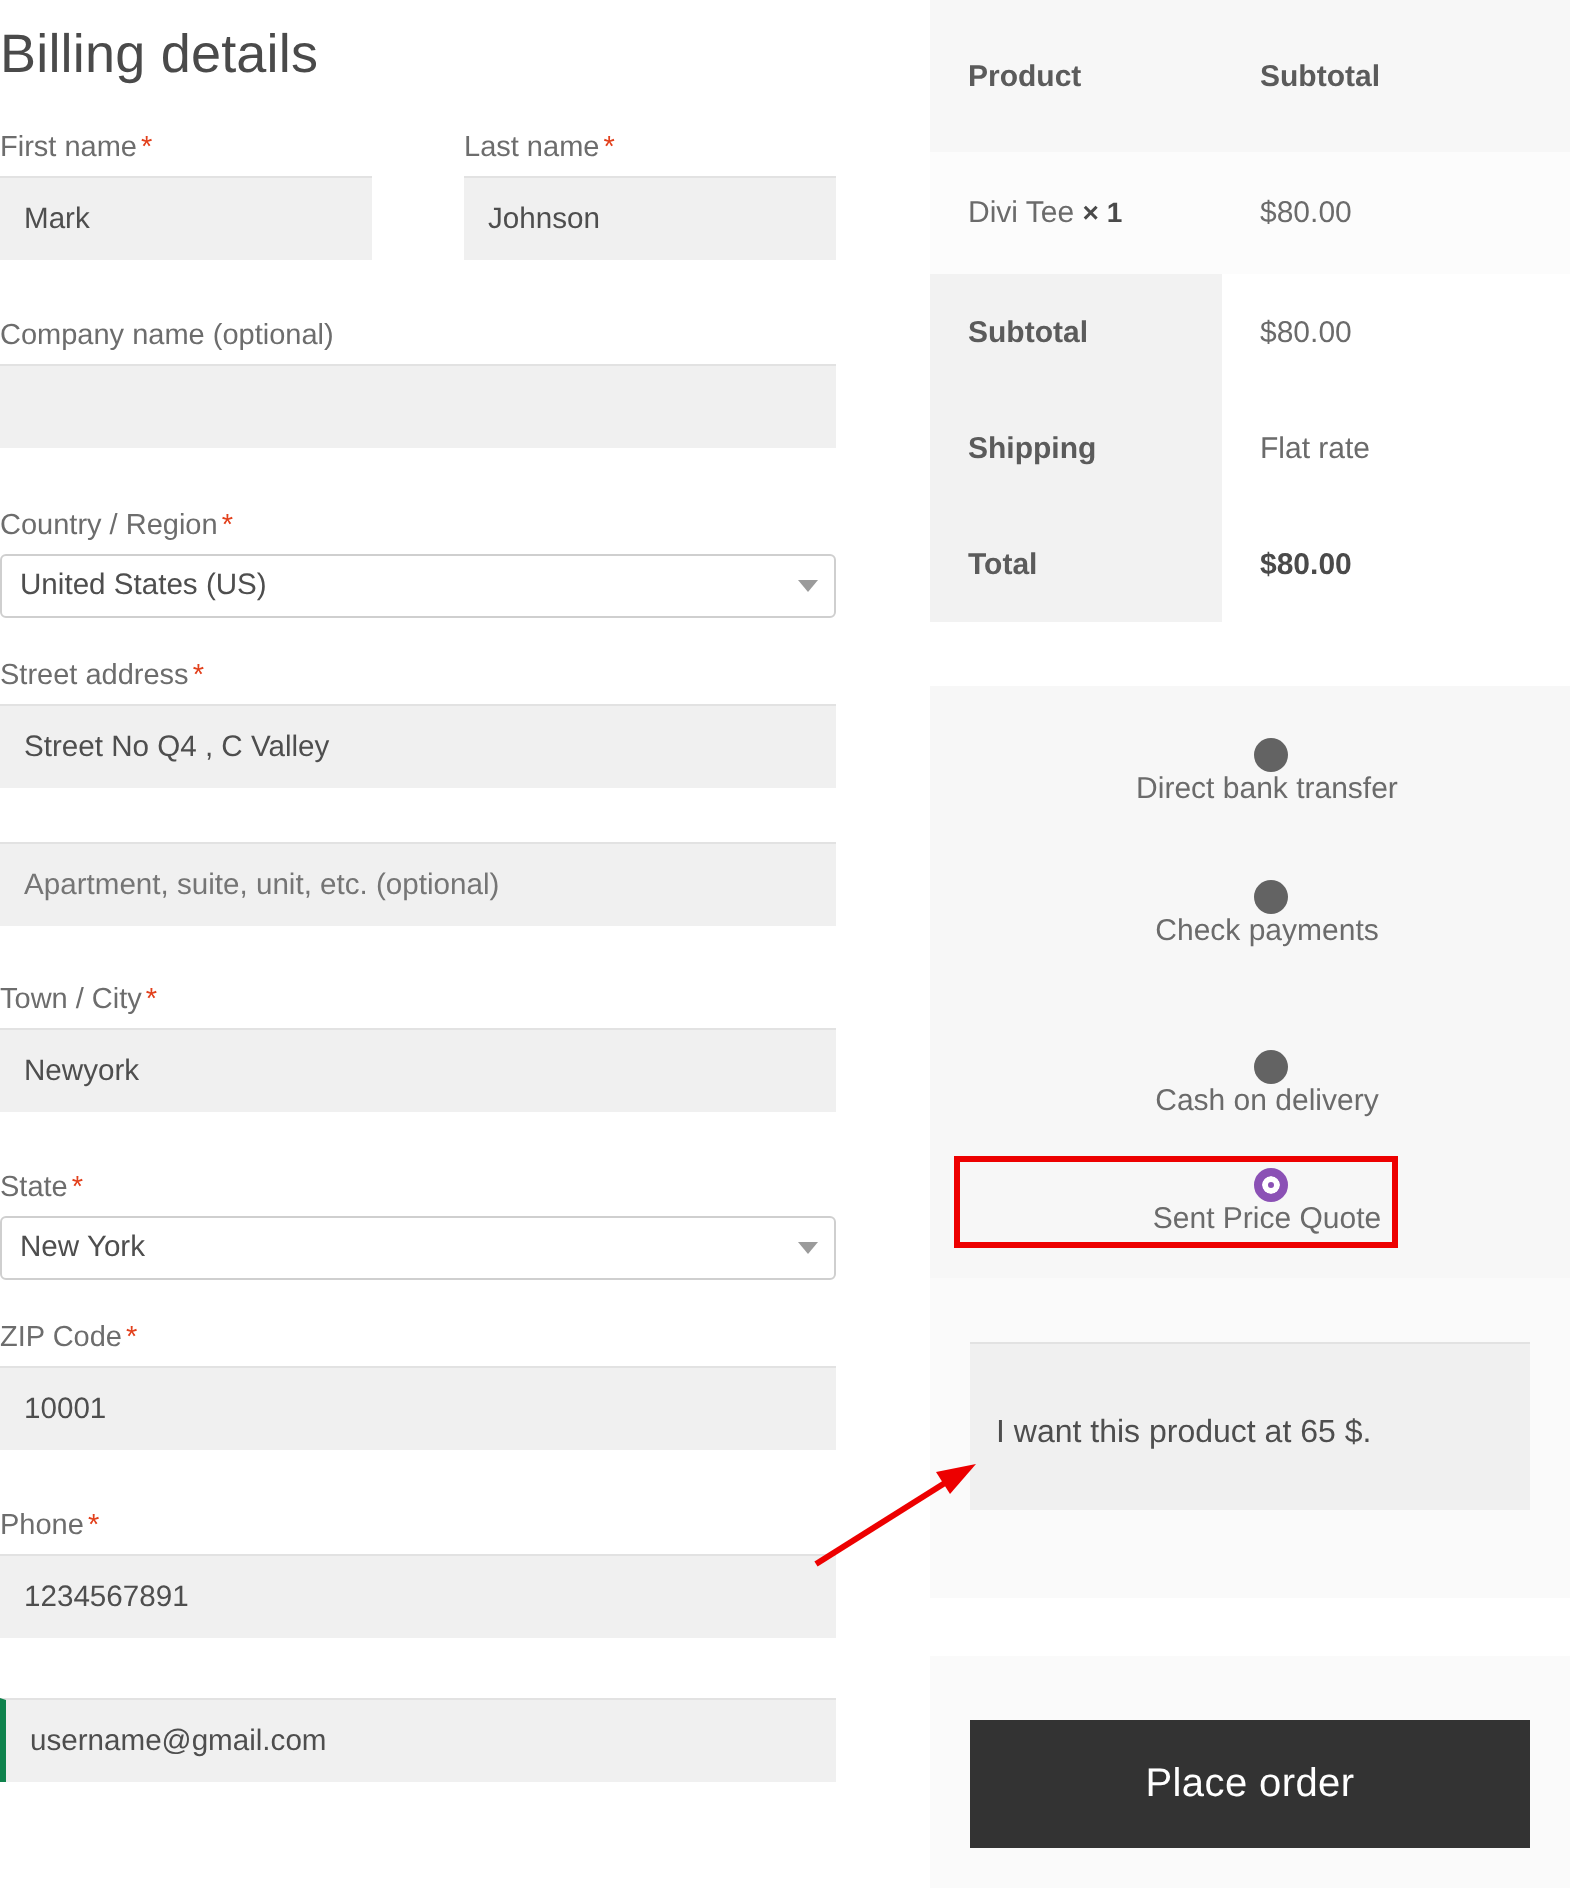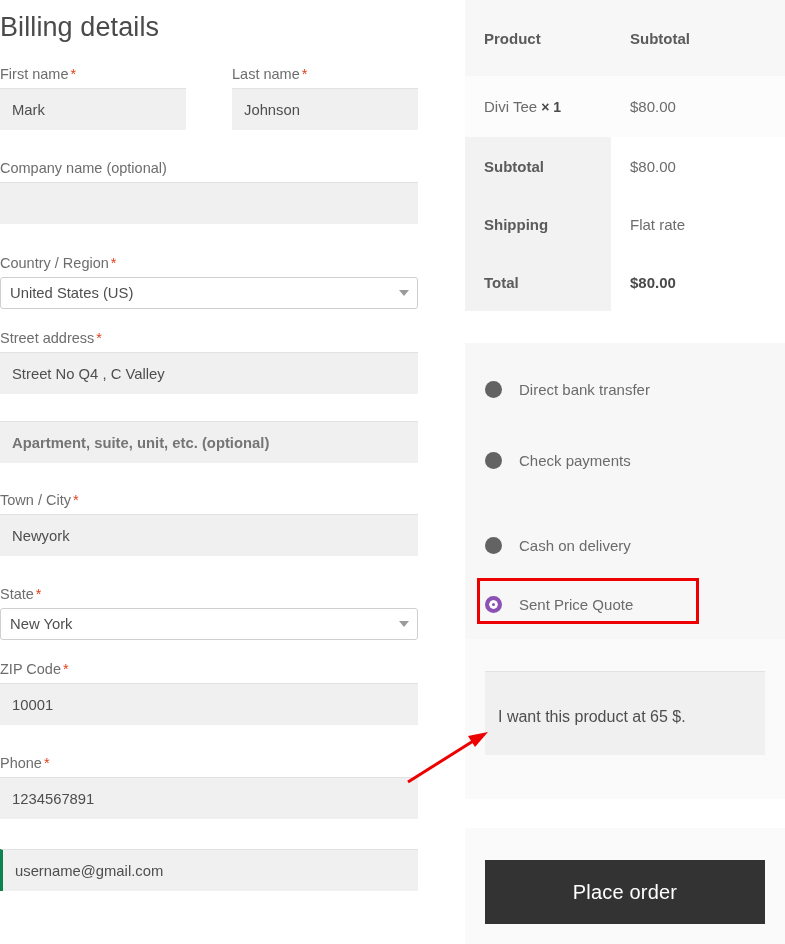--- a/index.html
+++ b/index.html
@@ -62,21 +62,20 @@
     font-family: "Liberation Sans", sans-serif;
     font-size: 14.8px;
     color: #4e4e4e;
     padding: 0 12px;
     line-height: 42px;
     outline: none;
     border-radius: 0;
   }
   .text-input.placeholder-only {
     color: #9a9a9a;
-    font-weight: bold;
   }
   .text-input.valid {
     border-left: 3px solid #0f834d;
   }
   .select-wrap {
     position: relative;
     width: 100%;
     height: 32px;
   }
   .select-box {
@@ -184,20 +183,21 @@
     height: 296px;
     background: #f7f7f7;
   }
   .pay-option {
     position: absolute;
     left: 0;
     width: 320px;
     height: 40px;
     display: flex;
     align-items: center;
+    flex-direction: column;
   }
   .radio {
     width: 17px;
     height: 17px;
     border-radius: 50%;
     background: #636363;
     margin-left: 20px;
     flex: 0 0 auto;
     box-sizing: border-box;
   }

